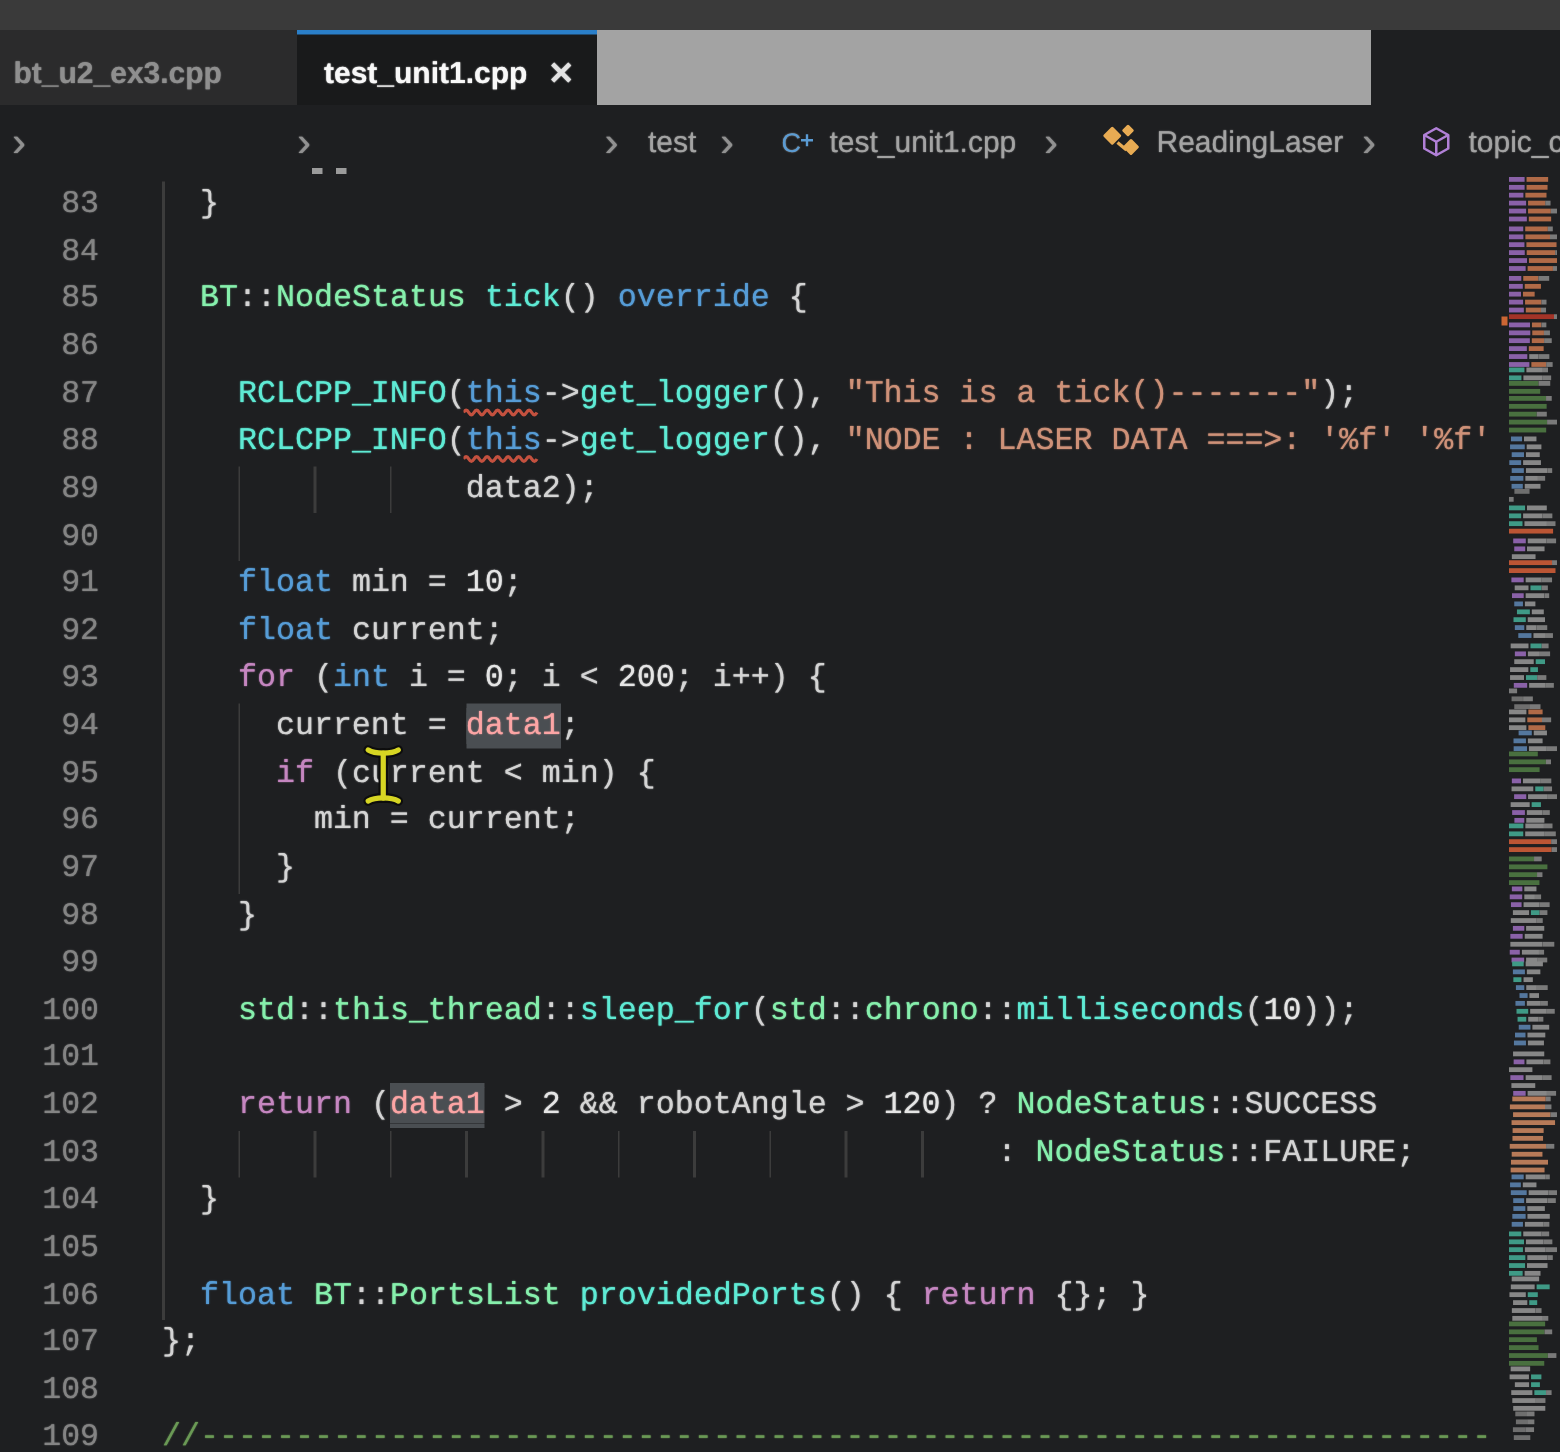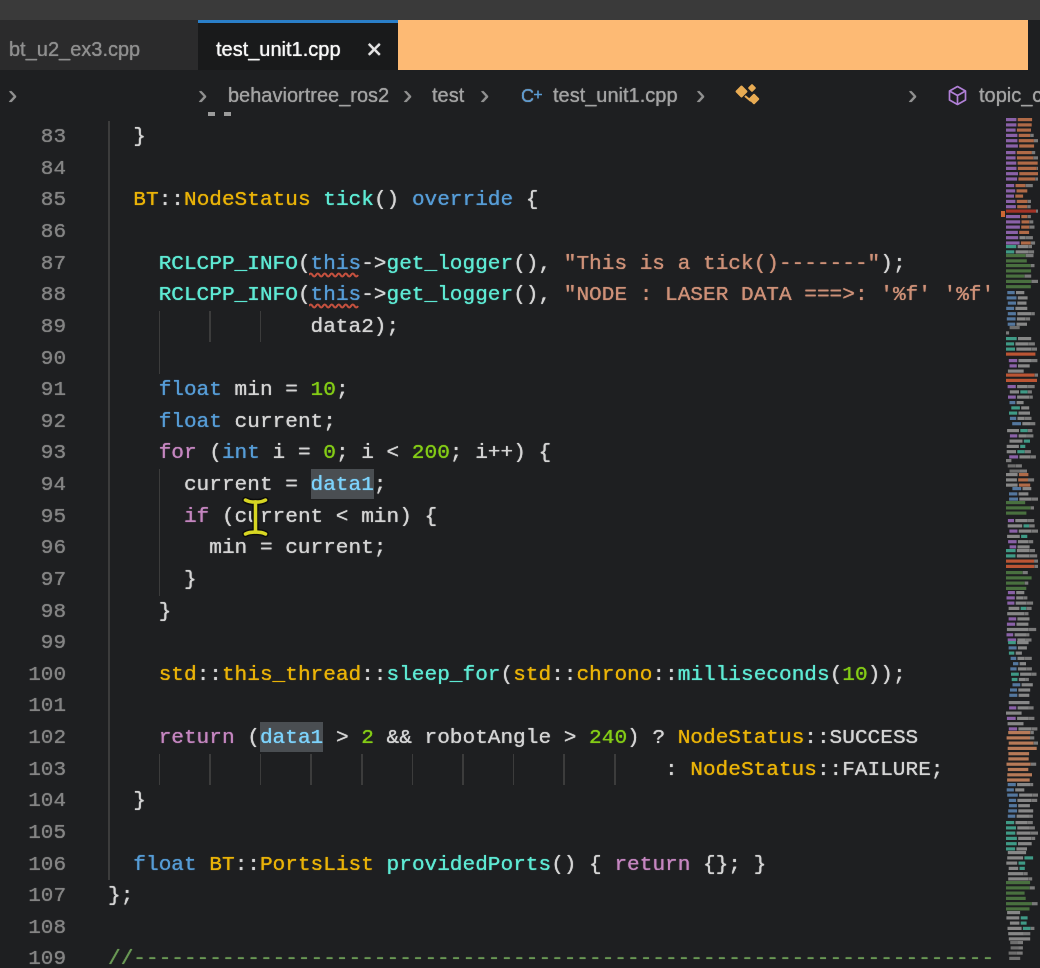--- a/index.html
+++ b/index.html
@@ -1,46 +1,46 @@
 <!DOCTYPE html>
 <html><head><meta charset="utf-8">
 <style>
 * { margin:0; padding:0; box-sizing:border-box; }
 html,body { width:1040px; height:968px; overflow:hidden; background:#1e1f21; }
 #root { position:relative; width:1040px; height:968px; background:#1e1f21;
   font-family:"Liberation Sans", sans-serif; filter:blur(0.42px); }
 .abs { position:absolute; }
 .topstrip { position:absolute; left:0; top:0; width:1040px; height:20px; background:#3a3a3a; }
-.tabbar { position:absolute; left:0; top:20px; width:1028px; height:50px; background:#fdba74; text-shadow:0 0 1px currentColor; }
+.tabbar { position:absolute; left:0; top:20px; width:914px; height:50px; background:#a3a3a3; text-shadow:0 0 1px currentColor;font-weight:bold; }
 .tab1 { position:absolute; left:0; top:0; width:198px; height:50px; background:#2b2b2c;
   color:#8f8f8f; font-size:20px; line-height:45px; padding-top:7px; padding-left:9px; }
 .tab2 { position:absolute; left:198px; top:0; width:200px; height:50px; background:#191a1b;
   border-top:3px solid #2a7fc9; color:#f8f8f8; font-size:20px; line-height:45px; padding-top:4px; padding-left:18px; }
 .tabx { position:absolute; right:15px; top:0px; line-height:53px; color:#e3e3e3; font-size:21px; }
 .crumbs { position:absolute; left:0; top:70px; width:1040px; height:44px; background:#1e1f21;
   color:#a3a3a3; font-size:20px; white-space:nowrap; text-shadow:0 0 1px currentColor; }
 .ci { position:absolute; top:3px; height:44px; line-height:44px; }
 .bsep { color:#919191; font-size:28px; }
 .lnums { position:absolute; left:0; top:121.2px; width:66px; text-align:right;
   font-family:"Liberation Mono", monospace; font-size:21px; line-height:31.62px; color:#848484;
   text-shadow:0 0 1px currentColor; }
 .codewrap { position:absolute; left:0; top:0; width:1002px; height:968px; overflow:hidden; }
 .code { position:absolute; left:108.0px; top:121.2px;
   font-family:"Liberation Mono", monospace; font-size:21.1px; line-height:31.62px;
   color:#d4d4d4; white-space:pre; text-shadow:0 0 1px currentColor; }
 .code i { font-style:normal; }
 .d { color:#d4d4d4; }
 .k { color:#c586c0;text-align:right; }
 .t { color:#569cd6; }
-.c { color:#eab308; }
+.c { color:#86efac; }
 .f { color:#5eead4; }
-.n { color:#84cc16; }
+.n { color:#e5e5e5; }
 .s { color:#ce9178; }
 .cm { color:#6a9955; }
-.hl { color:#7dd3fc; background:#4a4e52; box-shadow:0 3px 0 #4a4e52, 0 -3px 0 #4a4e52; }
+.hl { color:#fca5a5; background:#4a4e52; box-shadow:0 3px 0 #4a4e52, 0 -3px 0 #4a4e52; }
 .g { position:absolute; width:1.6px; background:#3c3c3c; }
 .mmbg { position:absolute; left:1002px; top:113px; width:38px; height:855px; background:#1e1f21; }
 .dot { position:absolute; background:#9b9b9b; }
 </style></head>
 <body>
 <div id="root">
   <div class="codewrap">
     <pre class="lnums">83
 84
 85
@@ -95,21 +95,21 @@
 <i class="d">    </i><i class="t">float</i><i class="d"> current;</i>
 <i class="d">    </i><i class="k">for</i><i class="d"> (</i><i class="t">int</i><i class="d"> i = </i><i class="n">0</i><i class="d">; i &lt; </i><i class="n">200</i><i class="d">; i++) {</i>
 <i class="d">      current = </i><i class="hl">data1</i><i class="d">;</i>
 <i class="d">      </i><i class="k">if</i><i class="d"> (current &lt; min) {</i>
 <i class="d">        min = current;</i>
 <i class="d">      }</i>
 <i class="d">    }</i>
 
 <i class="d">    </i><i class="c">std</i><i class="d">::</i><i class="c">this_thread</i><i class="d">::</i><i class="f">sleep_for</i><i class="d">(</i><i class="c">std</i><i class="d">::</i><i class="c">chrono</i><i class="d">::</i><i class="f">milliseconds</i><i class="d">(</i><i class="n">10</i><i class="d">));</i>
 
-<i class="d">    </i><i class="k">return</i><i class="d"> (</i><i class="hl">data1</i><i class="d"> &gt; </i><i class="n">2</i><i class="d"> &amp;&amp; robotAngle &gt; </i><i class="n">240</i><i class="d">) ? </i><i class="c">NodeStatus</i><i class="d">::SUCCESS</i>
+<i class="d">    </i><i class="k">return</i><i class="d"> (</i><i class="hl">data1</i><i class="d"> &gt; </i><i class="n">2</i><i class="d"> &amp;&amp; robotAngle &gt; </i><i class="n">120</i><i class="d">) ? </i><i class="c">NodeStatus</i><i class="d">::SUCCESS</i>
 <i class="d">                                            : </i><i class="c">NodeStatus</i><i class="d">::FAILURE;</i>
 <i class="d">  }</i>
 
 <i class="d">  </i><i class="t">float</i><i class="d"> </i><i class="c">BT</i><i class="d">::</i><i class="c">PortsList</i><i class="d"> </i><i class="f">providedPorts</i><i class="d">() { </i><i class="k">return</i><i class="d"> {}; }</i>
 <i class="d">};</i>
 
 <i class="cm">//--------------------------------------------------------------------</i></pre>
     <svg class="abs" style="left:309px;top:271.5px" width="55" height="8" viewBox="0 0 55 8">
         <path d="M0 3 q1.75 -3 3.5 0 q1.75 3 3.5 0 q1.75 -3 3.5 0 q1.75 3 3.5 0 q1.75 -3 3.5 0 q1.75 3 3.5 0 q1.75 -3 3.5 0 q1.75 3 3.5 0 q1.75 -3 3.5 0 q1.75 3 3.5 0 q1.75 -3 3.5 0 q1.75 3 3.5 0 q1.75 -3 3.5 0 q1.75 3 3.5 0" fill="none" stroke="#c4513f" stroke-width="2.2"></path>
       </svg>
@@ -477,38 +477,38 @@
 <rect x="1001" y="211" width="4" height="6" fill="#cc6633"></rect>
     </svg>
   <div class="topstrip"></div>
   <div class="tabbar">
     <div class="tab1">bt_u2_ex3.cpp</div>
     <div class="tab2">test_unit1.cpp<span class="tabx">✕</span></div>
   </div>
   <div class="crumbs">
       <div class="ci" style="left:8px"><span class="bsep">›</span></div>
 <div class="ci" style="left:198px"><span class="bsep">›</span></div>
-<div class="ci" style="left:228px"><span>behaviortree_ros2</span></div>
 <div class="ci" style="left:403px"><span class="bsep">›</span></div>
 <div class="ci" style="left:432px"><span>test</span></div>
 <div class="ci" style="left:480px"><span class="bsep">›</span></div>
 <div class="ci" style="left:518px"><svg width="26" height="26" viewBox="0 0 26 26" style="vertical-align:-6px">
 <text x="3" y="20" font-family="Liberation Sans" font-size="18" fill="#5a9bd3">C</text>
 <path d="M16 12.5 h8 M20 8.5 v8" stroke="#5a9bd3" stroke-width="1.6"></path>
 </svg></div>
 <div class="ci" style="left:553px"><span>test_unit1.cpp</span></div>
 <div class="ci" style="left:696px"><span class="bsep">›</span></div>
 <div class="ci" style="left:733px"><svg width="30" height="30" viewBox="0 0 30 30" style="vertical-align:-8px">
 <g fill="#e8ab53">
 <rect x="4" y="7" width="9" height="9" rx="1" transform="rotate(45 8.5 11.5)"></rect>
 <rect x="17" y="15" width="8" height="8" rx="1" transform="rotate(45 21 19)"></rect>
 <rect x="16" y="5" width="6" height="6" rx="1" transform="rotate(45 19 8)"></rect>
 <path d="M12 16 l6 5" stroke="#e8ab53" stroke-width="2.2" fill="none"></path>
 </g>
 </svg></div>
+<div class="ci" style="left:771px"><span>ReadingLaser</span></div>
 <div class="ci" style="left:908px"><span class="bsep">›</span></div>
 <div class="ci" style="left:944px"><svg width="27" height="27" viewBox="0 0 27 27" style="vertical-align:-7px">
 <g stroke="#b180d7" stroke-width="1.7" fill="none" stroke-linejoin="round">
 <path d="M13.5 4.5 L21.5 9 V18 L13.5 22.5 L5.5 18 V9 Z"></path>
 <path d="M5.5 9 L13.5 13.5 L21.5 9 M13.5 13.5 V22.5"></path>
 </g>
 </svg></div>
 <div class="ci" style="left:979px"><span>topic_c</span></div>
     </div>
   <div class="dot" style="left:208px;top:112px;width:7px;height:4px"></div>

